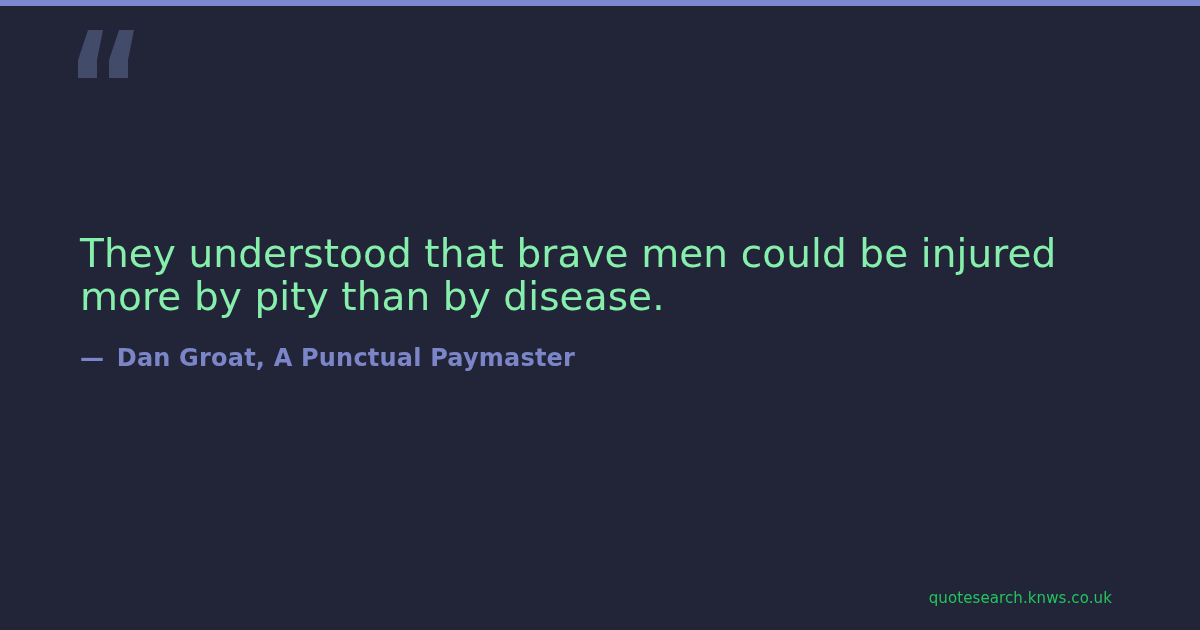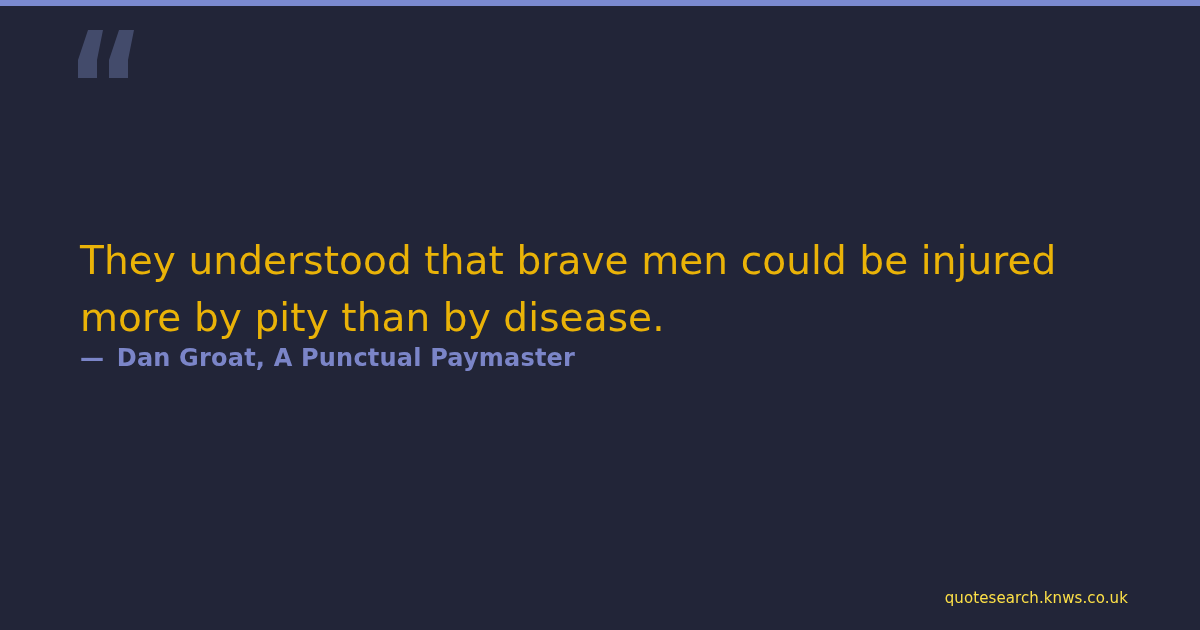--- a/index.html
+++ b/index.html
@@ -50,23 +50,23 @@
     position: absolute;
     left: 80px;
     top: 232px;
     width: 1050px;
   }
 
   #quote-text {
     margin: 0;
     font-family: "DejaVu Sans", sans-serif;
     font-size: 39px;
-    line-height: 57px;
+    line-height: 43px;
     font-weight: 400;
-    color: #eab308;
+    color: #86efac;
     letter-spacing: 0.1px;
     white-space: pre-wrap;
   }
 
   #attribution {
     position: absolute;
     left: 80px;
     top: 344px;
     font-family: "DejaVu Sans", sans-serif;
     font-size: 24px;
@@ -76,27 +76,27 @@
     letter-spacing: 0.2px;
     white-space: pre;
   }
 
   #attribution .dash {
     margin-right: 4px;
   }
 
   #footer-url {
     position: absolute;
-    right: 72px;
+    right: 88px;
     bottom: 22px;
     font-family: "DejaVu Sans", sans-serif;
     font-size: 15px;
     line-height: 20px;
     font-weight: 400;
-    color: #fde047;
+    color: #22c55e;
     letter-spacing: 0.1px;
     text-align: center;
   }
 </style>
 </head>
 <body>
 
 <div id="quote-card">
 
   <div id="accent-bar"></div>

